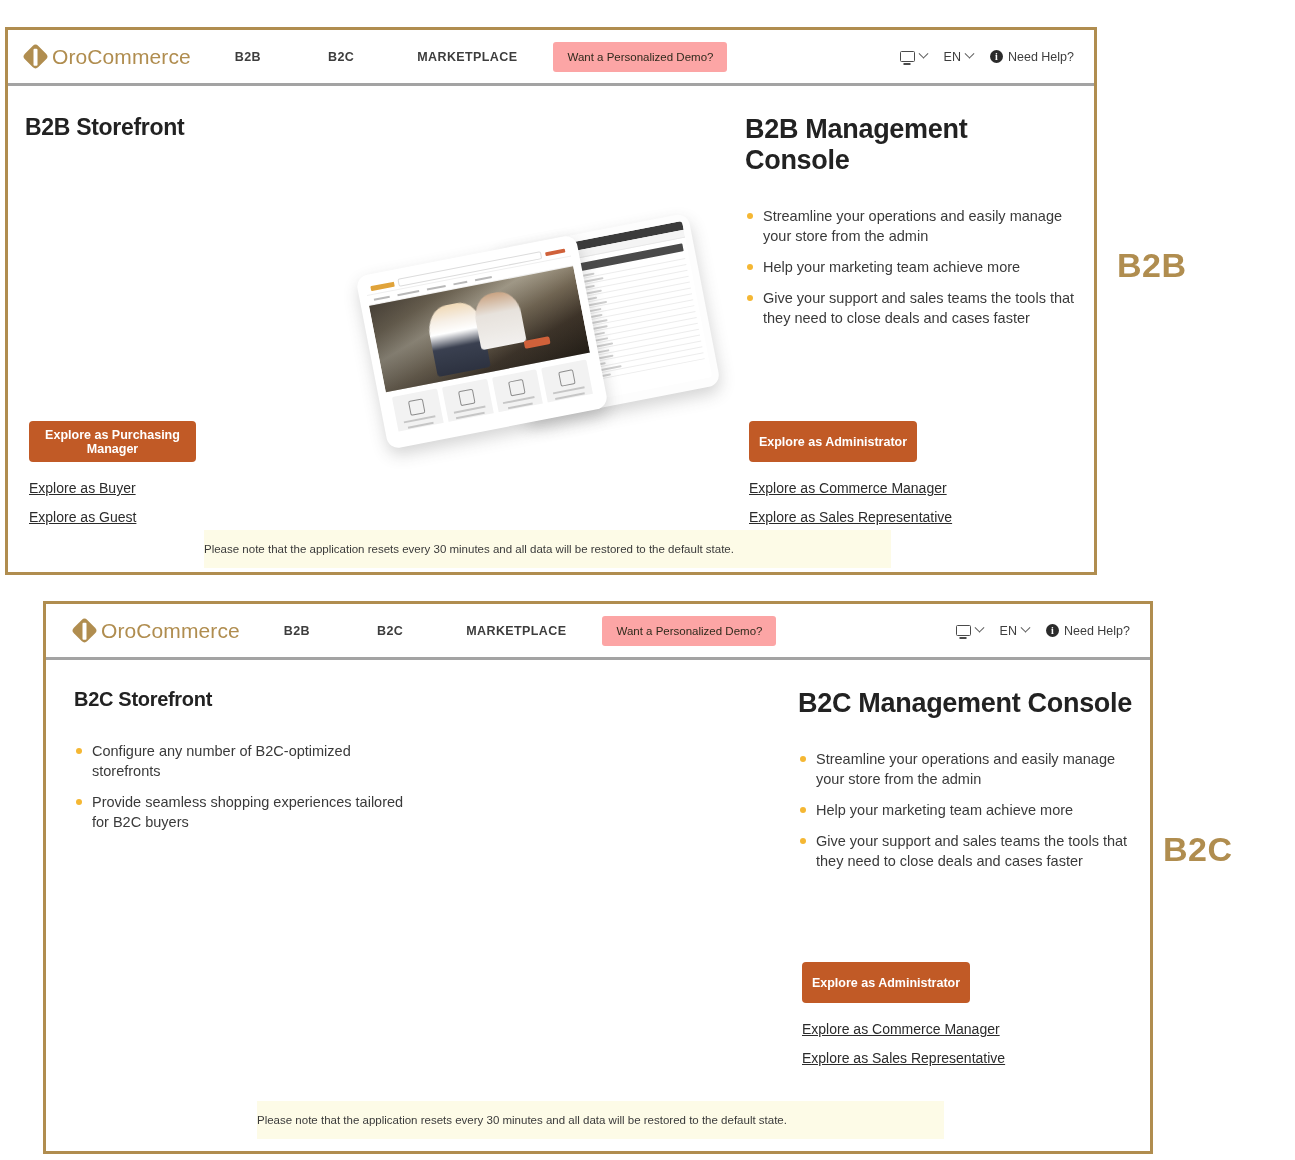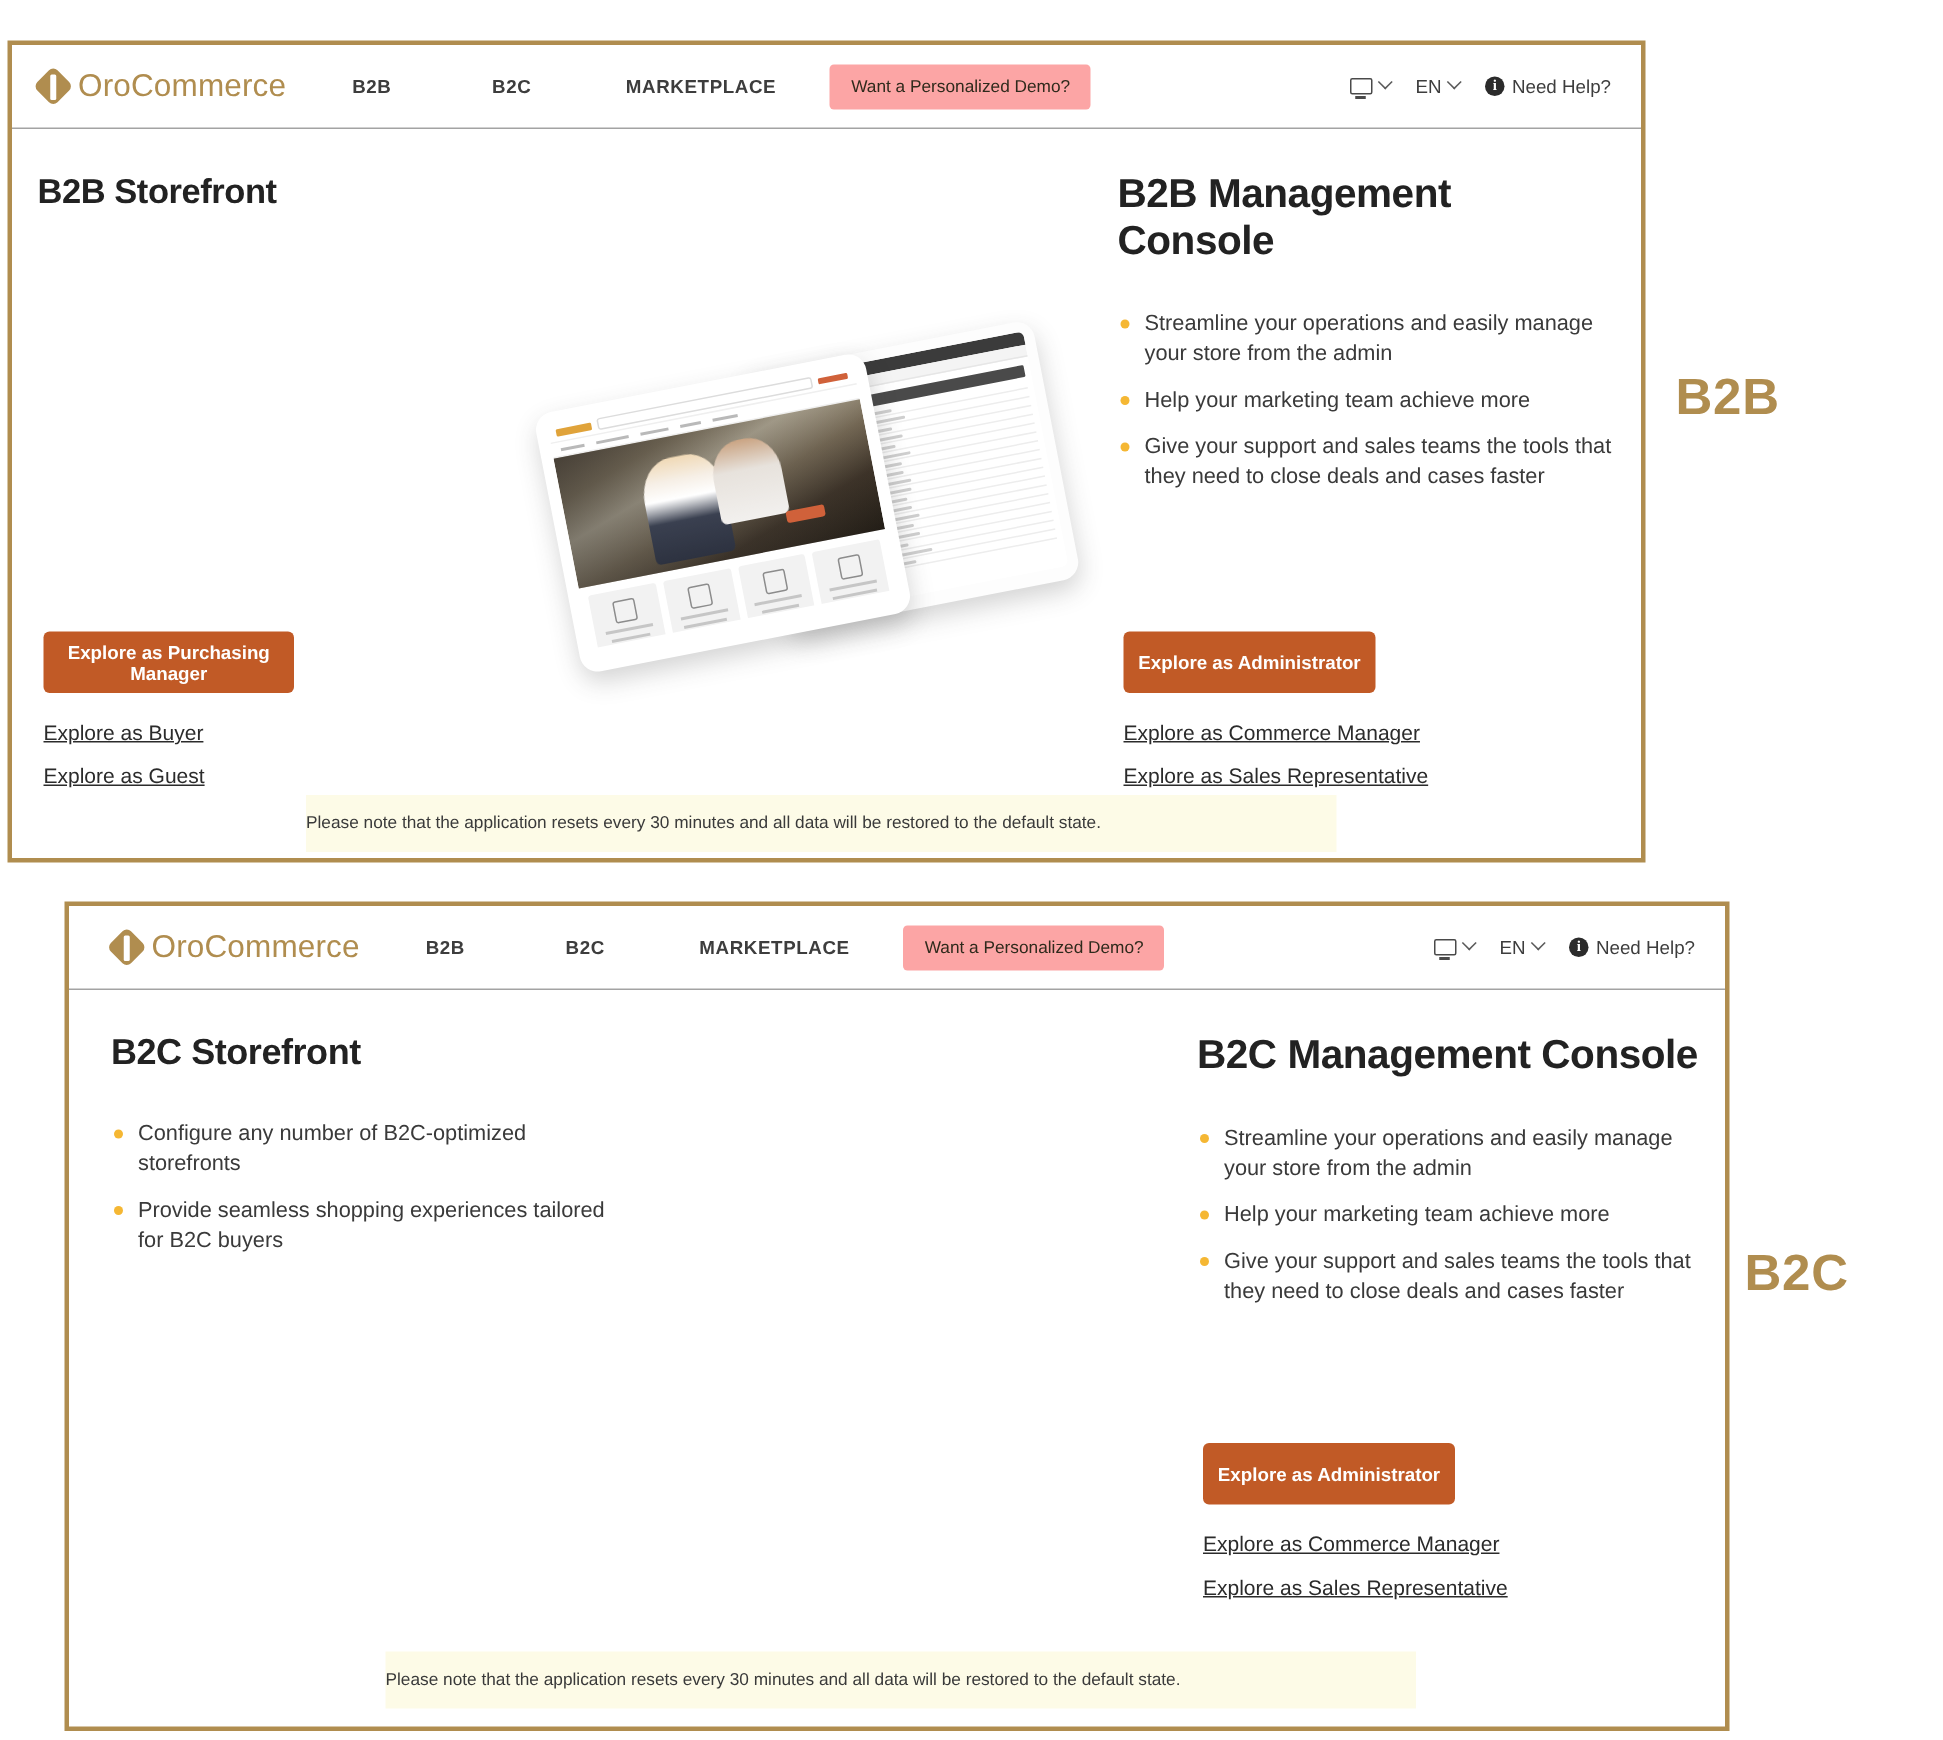--- a/index.html
+++ b/index.html
@@ -35,21 +35,21 @@
   #label-b2c { left: 1163px; top: 830px; font-size: 34px; }
 
   
   .site-header {
     position: relative;
     height: 100%;
   }
   .nav-bar {
     display: flex;
     align-items: center;
-    border-bottom: 1px solid #a3a3a3;
+    border-bottom: 3px solid #a3a3a3;
     box-sizing: border-box;
   }
   .logo-wrap {
     display: flex;
     align-items: center;
     gap: 7px;
   }
   .logo-mark {
     width: 19px; height: 19px;
     border-radius: 4px;
@@ -589,21 +589,21 @@
           <span class="chev"></span>
         </div>
         <div class="hr-item">
           <span class="info-icon">i</span>
           <span>Need Help?</span>
         </div>
       </div>
     </div>
 
     <div style="position:absolute;left:28px;top:84px;width:340px;">
-      <h1 class="col-title" style="font-size:24px;">B2C Storefront</h1>
+      <h1 class="col-title" style="font-size:20px;">B2C Storefront</h1>
       <ul class="bullets" style="margin-top:30px;font-size:14.5px;line-height:20px;">
         <li>Configure any number of B2C-optimized storefronts</li>
         <li style="margin-top:11px;">Provide seamless shopping experiences tailored for B2C buyers</li>
       </ul>
     </div>
 
     <div style="position:absolute;left:752px;top:84px;width:340px;">
       <h1 class="col-title" style="font-size:27px;">B2C Management Console</h1>
       <ul class="bullets" style="margin-top:30px;font-size:14.5px;line-height:20px;">
         <li>Streamline your operations and easily manage your store from the admin</li>

